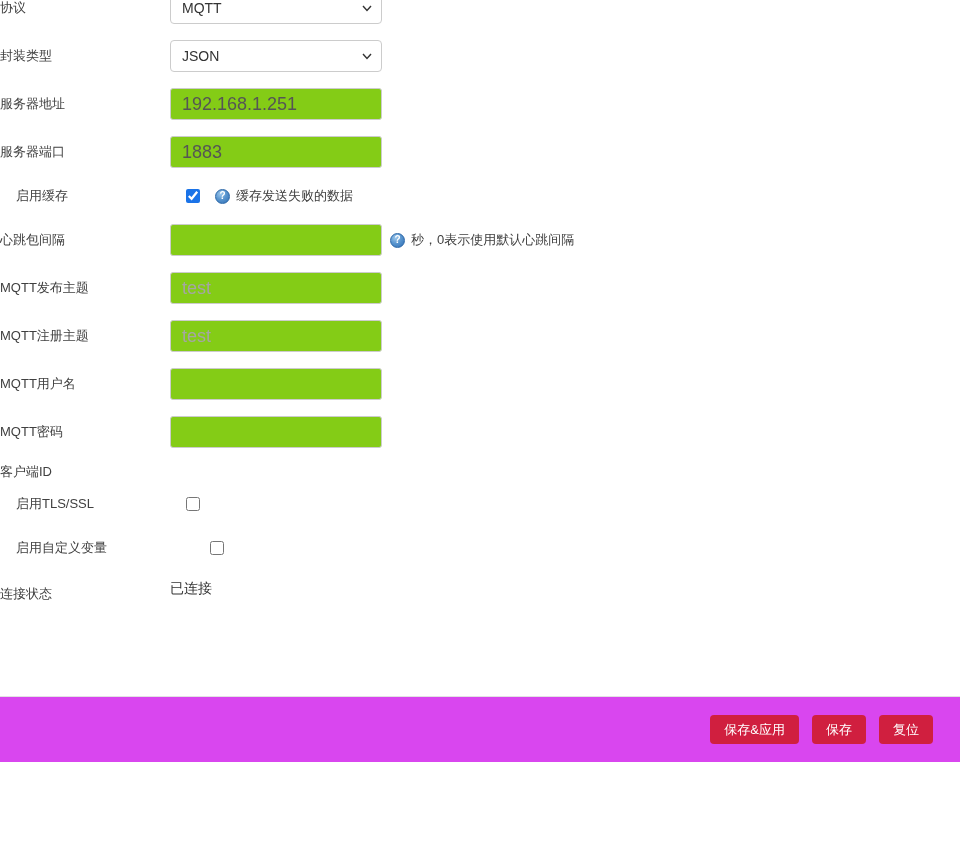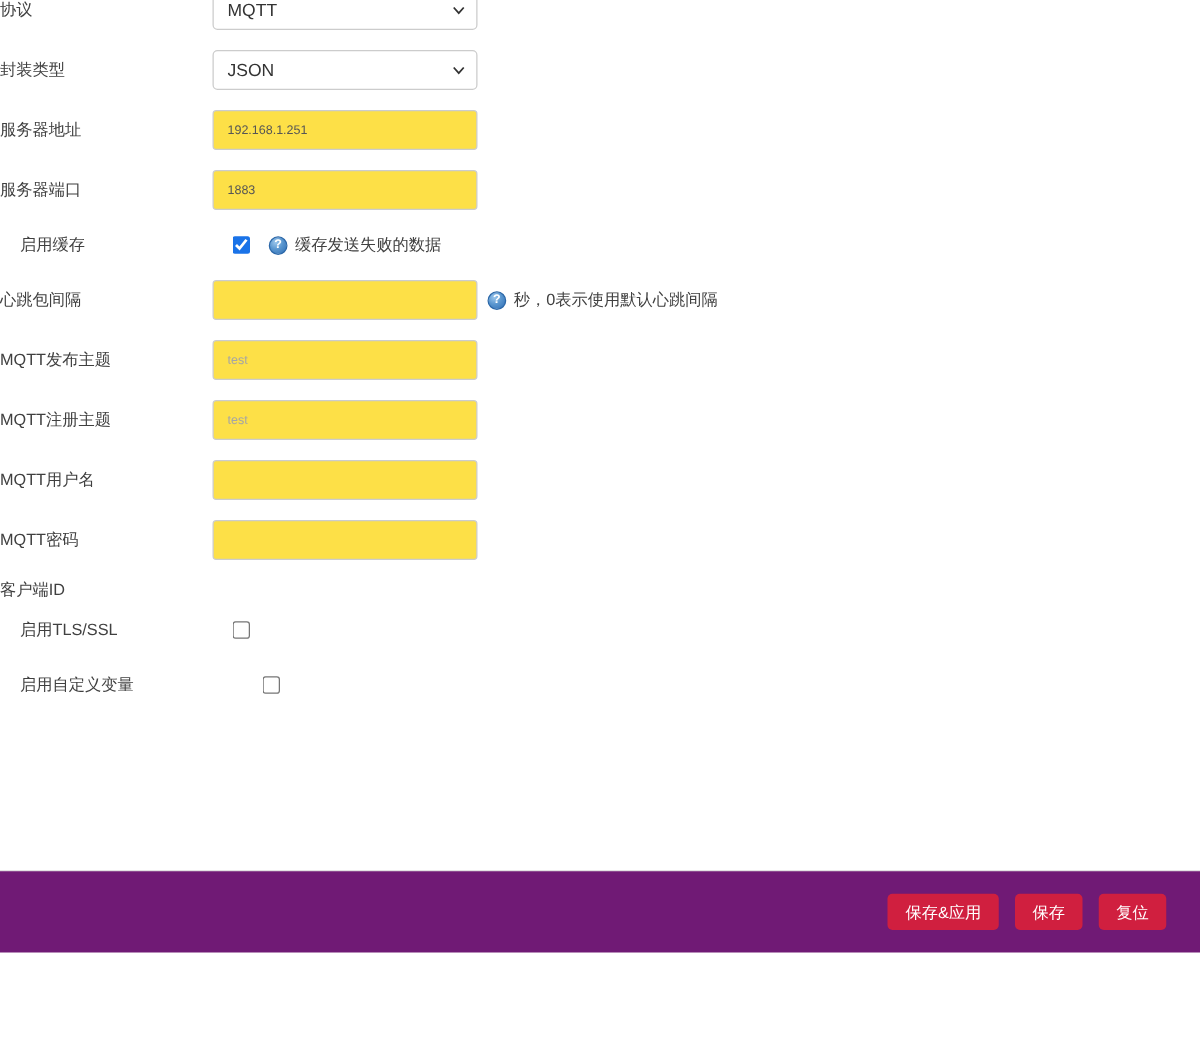--- a/index.html
+++ b/index.html
@@ -8,21 +8,21 @@
   .page { position:relative; width:960px; height:843px; background:#fff; }
 
   .form { margin-top:-8px; }
   .row { display:flex; align-items:center; margin-bottom:16px; }
   .lbl { width:152px; min-width:152px; text-align:left; font-size:13px;
     color:#404040; margin-right:18px; line-height:16px; }
   .ctl { display:flex; align-items:center; }
 
   
   .tinput { width:212px; height:32px; border:1px solid #ccc; border-radius:3px;
-    padding:0 11px; font-size:10px; color:#555; background:#fde047; outline:none;
+    padding:0 11px; font-size:18px; color:#555; background:#84cc16; outline:none;
     font-family:"Liberation Sans","DejaVu Sans",sans-serif; }
   .tinput::placeholder { color:#a5a5a5; opacity:1; }
 
   
   .selwrap { position:relative; width:212px; height:32px; }
   .selwrap select { -webkit-appearance:none; appearance:none; width:212px; height:32px;
     border:1px solid #ccc; border-radius:4px; padding:0 26px 0 11px; font-size:14px;
     color:#333; background:#fff; outline:none;
     font-family:"Liberation Sans","DejaVu Sans",sans-serif; }
   .selwrap .chev { position:absolute; right:9px; top:10px; pointer-events:none; }
@@ -46,21 +46,21 @@
   .row-cache { margin-bottom:19px; margin-top:10px; }
   .row-clientid { }
   .row-tls { margin-bottom:28px; }
   .row-custom { margin-bottom:24px;gap:24px; }
   .row-status { align-items:flex-start; }
   .row-status .lbl { padding-top:6px; }
   .statusval { font-size:14px; color:#333; }
 
   
   .footer { position:absolute; left:0; top:704px; width:960px; height:66px;
-    background:#701a75; border-top:1px solid #e2e2e2; display:flex;
+    background:#d946ef; border-top:1px solid #e2e2e2; display:flex;
     align-items:center; justify-content:flex-end; padding-right:27px; }
   .btn { height:29px; padding:0 14px; margin-left:13px; border:none; border-radius:4px;
     background:#d01f3f; color:#fff; font-size:13px; cursor:pointer;
     font-family:"Liberation Sans","DejaVu Sans",sans-serif; }
 </style>
 </head>
 <body>
 
 <div class="page">
   <form class="form">
@@ -164,20 +164,26 @@
       </div>
     </div>
 
     <div class="row row-cb row-custom">
       <label class="lbl">启用自定义变量</label>
       <div class="ctl">
         <input type="checkbox" style="">
       </div>
     </div>
 
+    <div class="row row-status">
+      <label class="lbl">连接状态</label>
+      <div class="ctl">
+        <span class="statusval">已连接</span>
+      </div>
+    </div>
 
   </form>
 
   <div class="footer">
     <button type="button" class="btn">保存&amp;应用</button>
     <button type="button" class="btn">保存</button>
     <button type="button" class="btn">复位</button>
   </div>
 </div>
 

